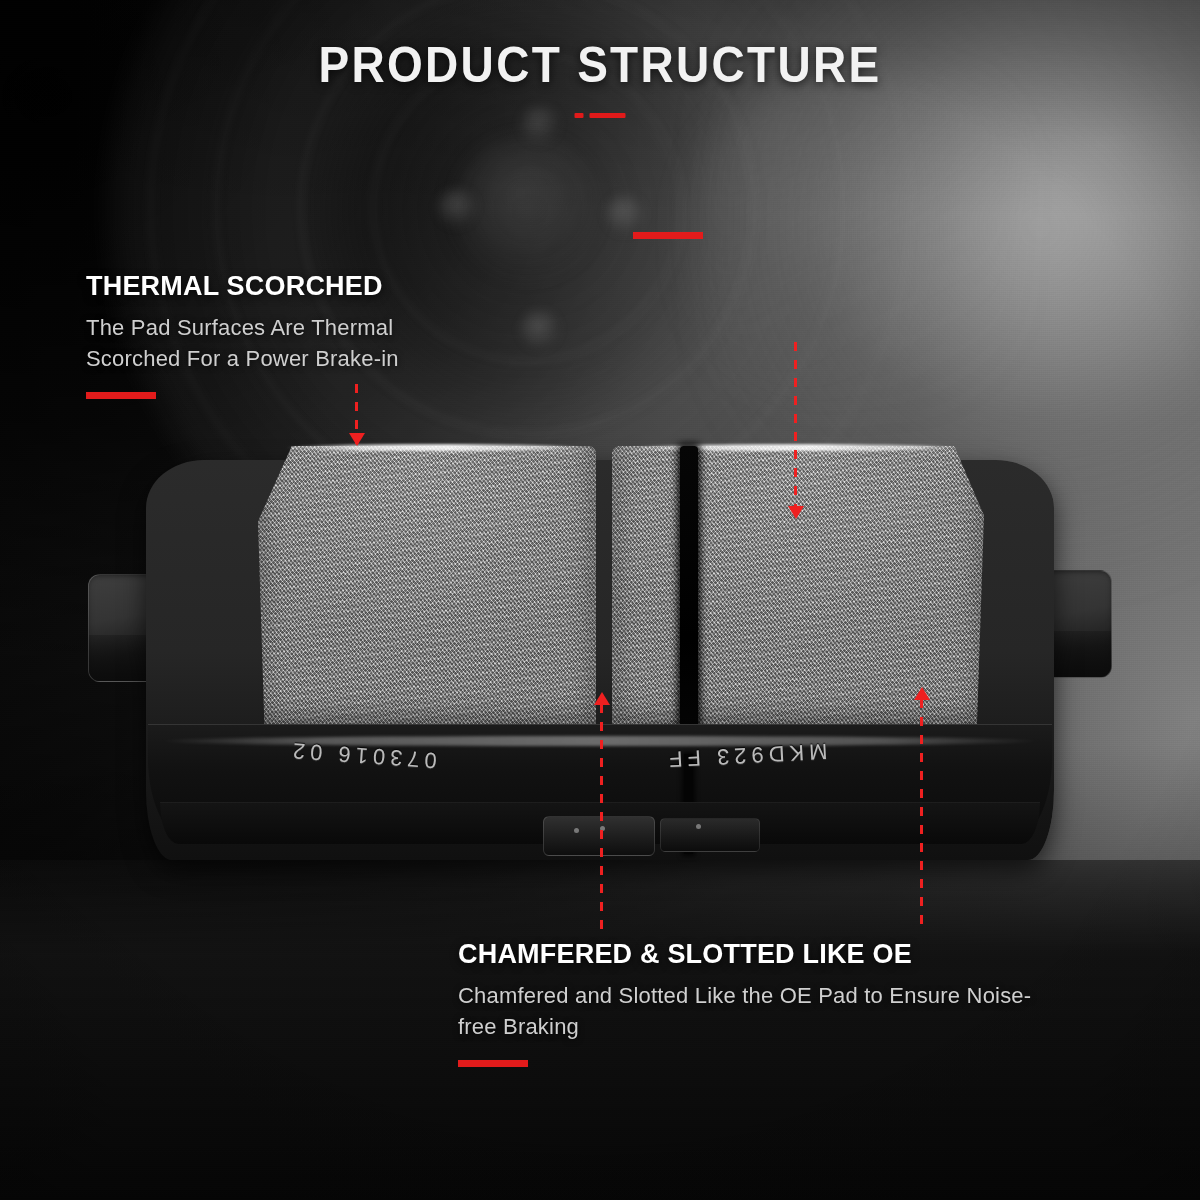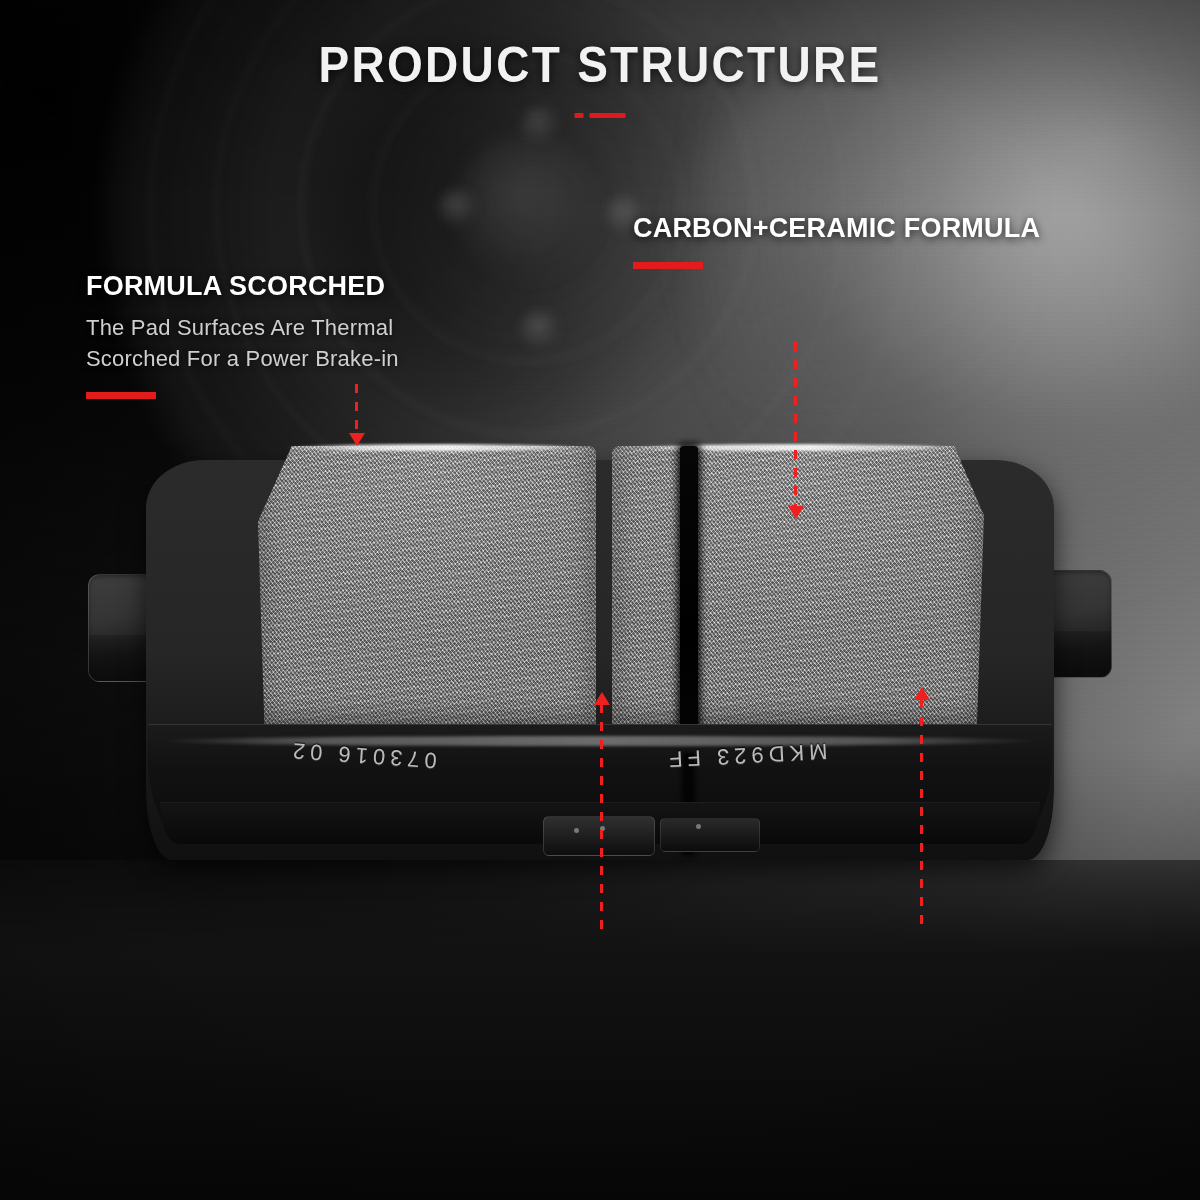--- a/index.html
+++ b/index.html
@@ -355,24 +355,28 @@
   <div class="pointer up" id="pointer-slot">
     <span class="line"></span>
     <span class="head"></span>
   </div>
   <div class="pointer up" id="pointer-chamfer">
     <span class="line"></span>
     <span class="head"></span>
   </div>
 
   <div class="callout" id="callout-thermal">
-    <h3>FORMULA SCORCHED</h3>
+    <h3>THERMAL SCORCHED</h3>
     <p>The Pad Surfaces Are Thermal Scorched For a Power Brake-in</p>
     <span class="bar"></span>
   </div>
 
   <div class="callout" id="callout-carbon">
-    <h3>CARBON+CERAMIC FORMULA</h3>
     <span class="bar"></span>
   </div>
 
+  <div class="callout" id="callout-chamfer">
+    <h3>CHAMFERED &amp; SLOTTED LIKE OE</h3>
+    <p>Chamfered and Slotted Like the OE Pad to Ensure Noise-free Braking</p>
+    <span class="bar"></span>
+  </div>
 
 </div>
 
 </body></html>

